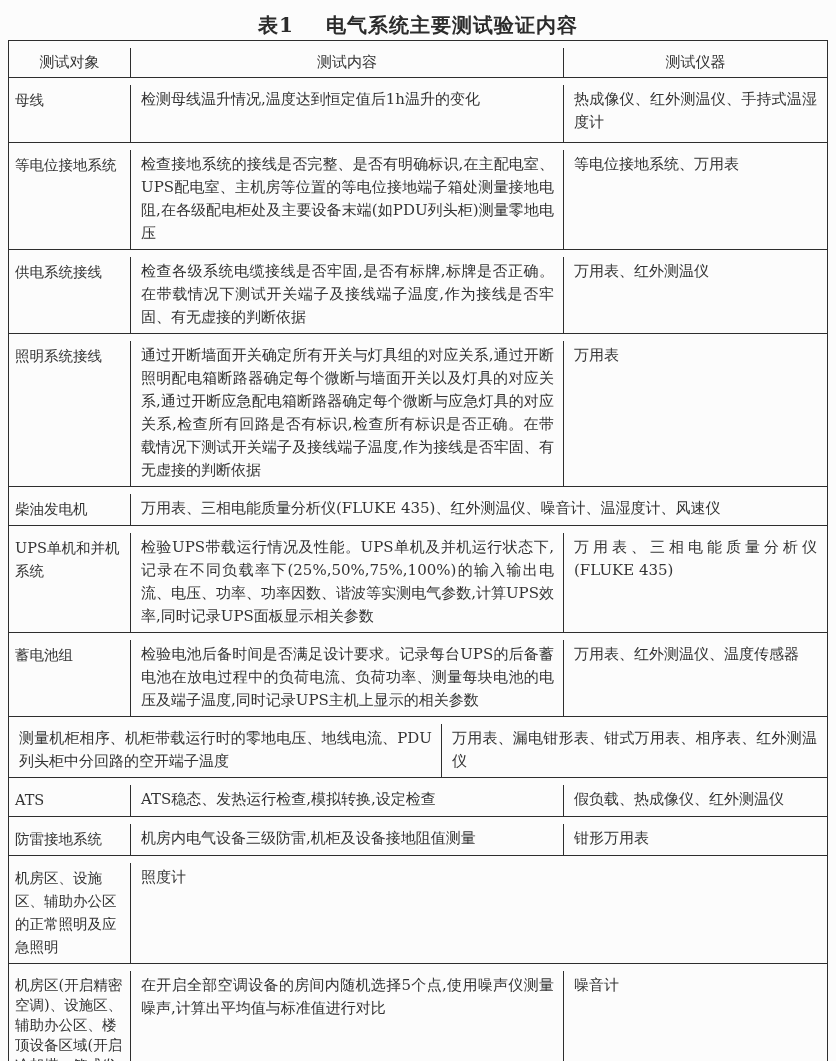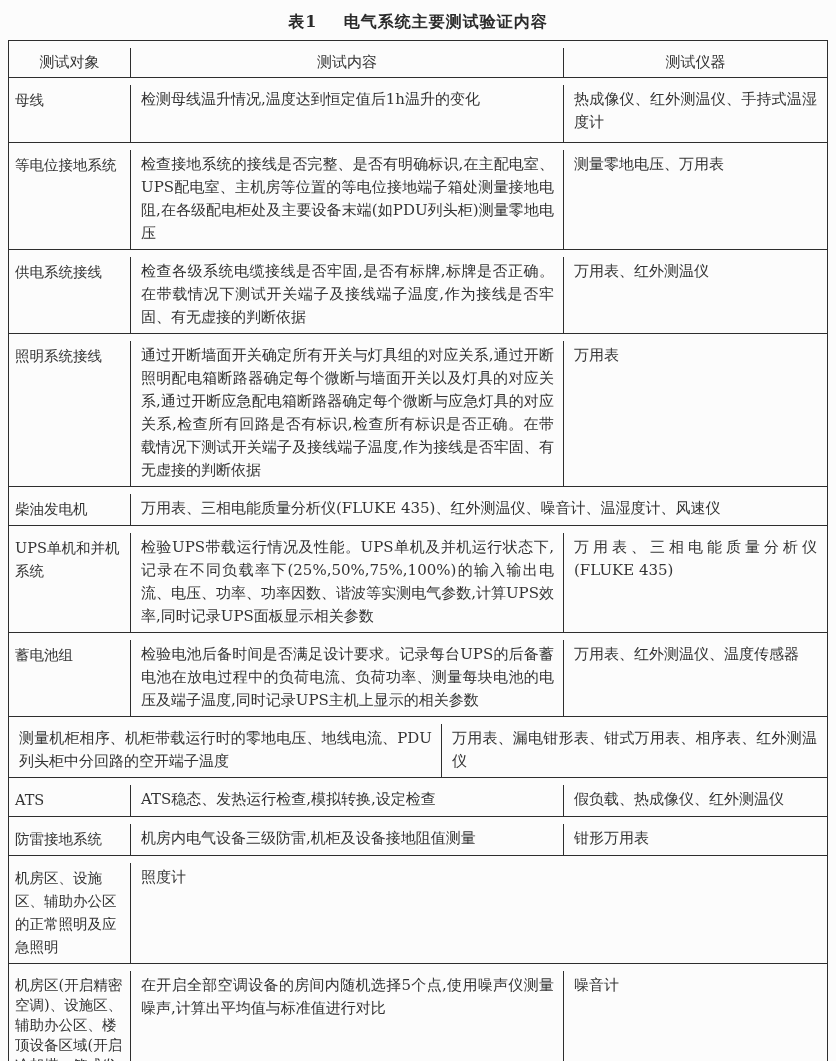--- a/index.html
+++ b/index.html
@@ -9,21 +9,21 @@
   }
   *{margin:0;padding:0;box-sizing:border-box;}
   html,body{background:#ffffff;}
   body{
     width:836px;height:1061px;position:relative;overflow:hidden;
     font-family:"DejaVu Serif","Liberation Serif",serif;
     color:var(--ink);background:var(--paper);
   }
   .page-title{
     position:absolute;top:12px;left:0;width:836px;
-    text-align:center;font-size:16px;font-weight:bold;
+    text-align:center;font-size:20px;font-weight:bold;
     letter-spacing:1px;white-space:pre;color:#2b2b2b;
   }
   .scan-table{
     position:absolute;left:8px;top:40px;width:820px;
     border:1px solid var(--line);border-bottom:none;
     background:var(--paper);
   }
   .t-row{
     display:flex;align-items:stretch;
     border-bottom:1px solid var(--line);
@@ -73,21 +73,21 @@
   <div>
   <div class="t-row h-row1">
     <div class="cell cell-object">母线</div>
     <div class="cell cell-content">检测母线温升情况,温度达到恒定值后1h温升的变化</div>
     <div class="cell cell-inst">热成像仪、红外测温仪、手持式温湿度计</div>
   </div>
 
   <div class="t-row">
     <div class="cell cell-object">等电位接地系统</div>
     <div class="cell cell-content">检查接地系统的接线是否完整、是否有明确标识,在主配电室、UPS配电室、主机房等位置的等电位接地端子箱处测量接地电阻,在各级配电柜处及主要设备末端(如PDU列头柜)测量零地电压</div>
-    <div class="cell cell-inst">测量零地电压、万用表</div>
+    <div class="cell cell-inst">等电位接地系统、万用表</div>
   </div>
 
   <div class="t-row">
     <div class="cell cell-object">供电系统接线</div>
     <div class="cell cell-content">检查各级系统电缆接线是否牢固,是否有标牌,标牌是否正确。在带载情况下测试开关端子及接线端子温度,作为接线是否牢固、有无虚接的判断依据</div>
     <div class="cell cell-inst">万用表、红外测温仪</div>
   </div>
 
   <div class="t-row">
     <div class="cell cell-object">照明系统接线</div>

